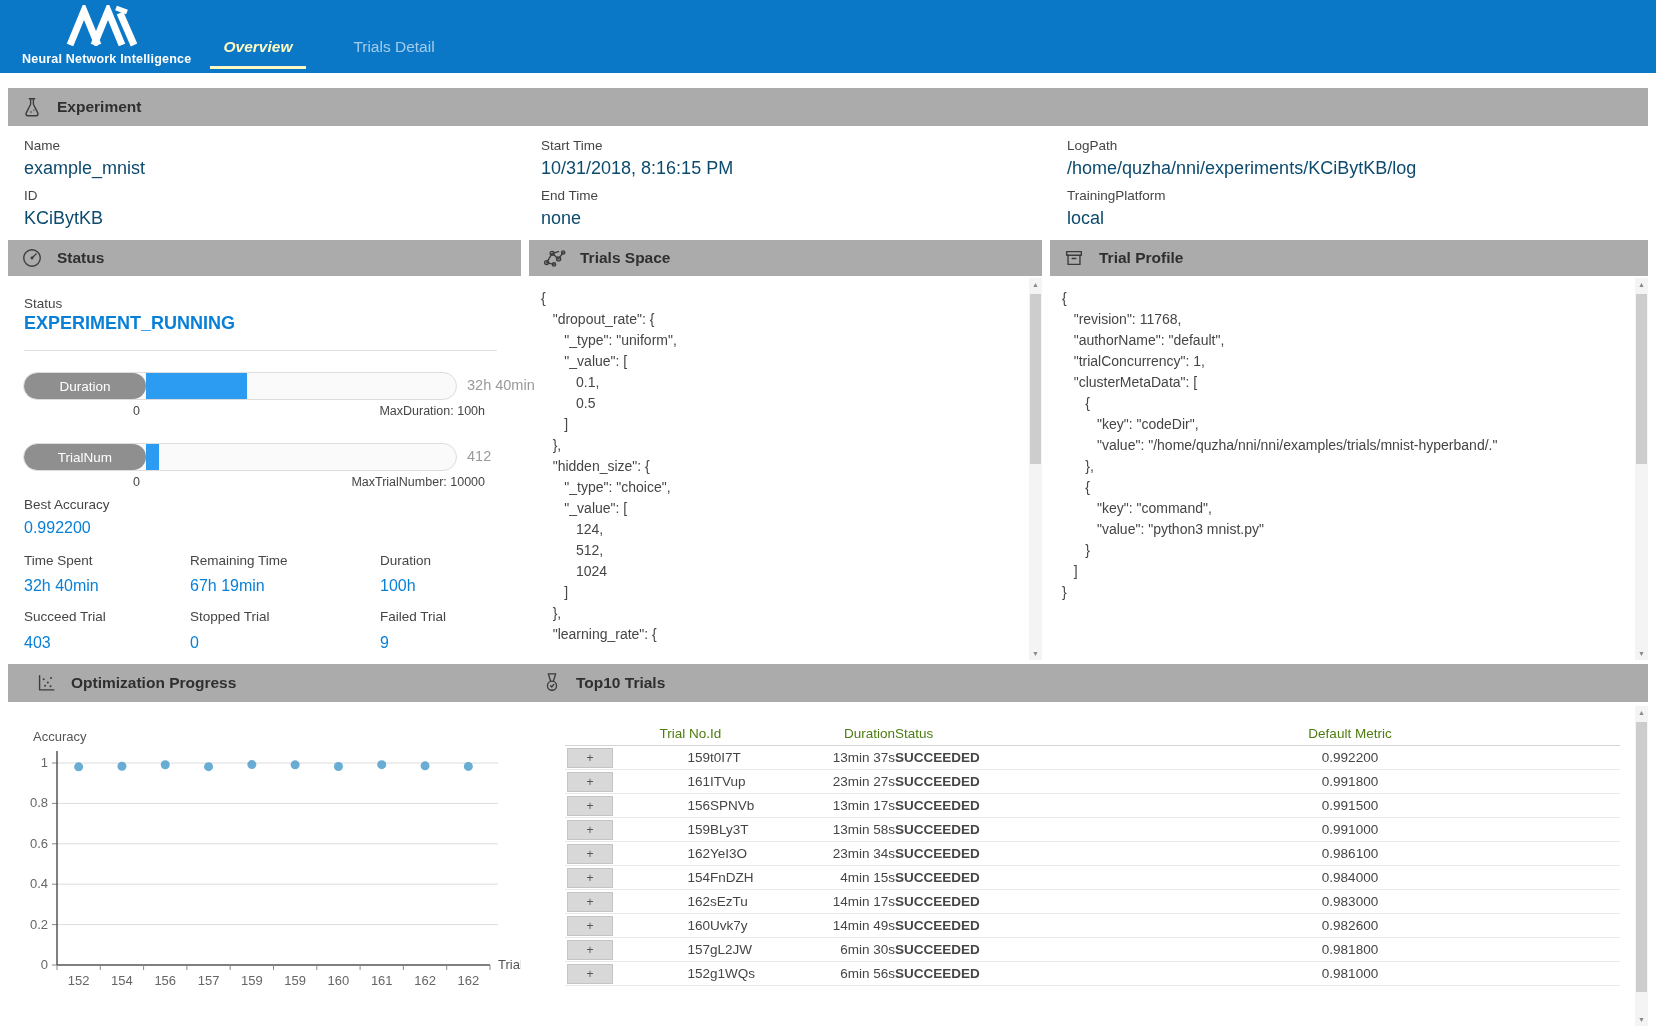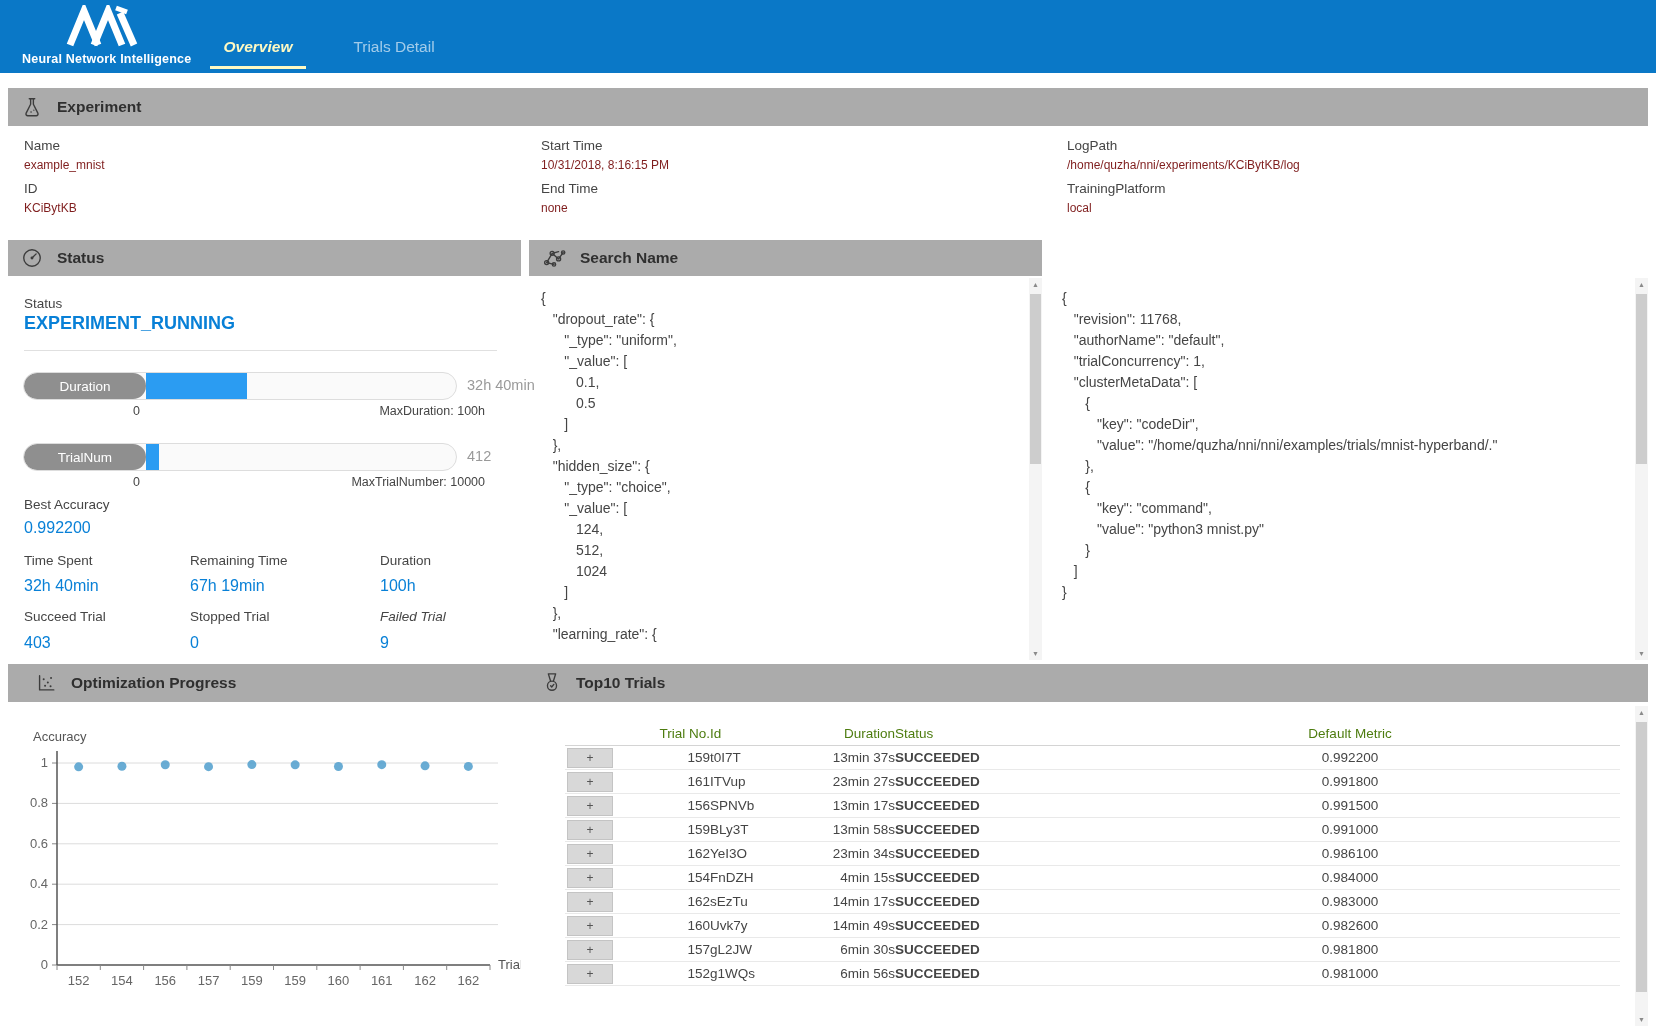--- a/index.html
+++ b/index.html
@@ -18,21 +18,21 @@
   .section-bar{position:absolute;background:#ababab;display:flex;align-items:center;}
   .section-icon{margin-left:13px;display:flex;align-items:center;}
   .section-title{margin-left:14px;font-size:15.5px;font-weight:700;color:#2f2f2f;}
 
   .lab{position:absolute;font-size:13.5px;color:#454545;}
   .val-blue{position:absolute;font-size:16px;color:#0880d7;}
 
   
   .exp-col{position:absolute;top:138px;}
   .exp-label{font-size:13.5px;color:#454545;margin-bottom:5px;}
-  .exp-value{font-size:12px;color:#7f1d1d;margin-bottom:9px;}
+  .exp-value{font-size:18px;color:#0c4a6e;margin-bottom:9px;}
 
   
   .status-value{position:absolute;font-size:18px;font-weight:700;color:#0880d7;}
   .divider{position:absolute;height:1px;background:#e0e0e0;}
 
   .pbar{position:absolute;left:23px;width:470px;height:28px;}
   .pbar-track{position:absolute;left:0;top:0;width:434px;height:28px;border:1px solid #ddd;border-radius:14px;
               background:#fafafa;display:flex;overflow:hidden;box-sizing:border-box;}
   .pbar-pill{flex:0 0 122px;background:#8f8f8f;border-radius:14px;color:#fff;font-size:13.5px;
              display:flex;align-items:center;justify-content:center;}
@@ -132,21 +132,30 @@
     <span class="section-icon">
       <svg width="24" height="22" viewBox="0 0 26 24">
         <path class="icon-stroke" d="M5 17 L11 7 L18 13 L23 6 M11 7 L18 5 M5 17 L13 19"></path>
         <circle class="icon-stroke" cx="5" cy="17" r="2.2"></circle>
           <circle class="icon-stroke" cx="11" cy="7" r="2.2"></circle>
         <circle class="icon-stroke" cx="18" cy="13" r="2.2"></circle>
           <circle class="icon-stroke" cx="23" cy="6" r="1.8"></circle>
         <circle class="icon-stroke" cx="13" cy="19" r="1.8"></circle>
       </svg>
     </span>
-    <span class="section-title">Search Name</span>
+    <span class="section-title">Trials Space</span>
+  </div>
+  <div class="section-bar" style="left:1050px;top:240px;width:598px;height:36px;">
+    <span class="section-icon">
+      <svg width="22" height="22" viewBox="0 0 24 24">
+        <rect class="icon-stroke" x="4" y="5" width="16" height="4"></rect>
+        <path class="icon-stroke" d="M5.5 9 V19 H18.5 V9 M10 12.5 h4"></path>
+      </svg>
+    </span>
+    <span class="section-title">Trial Profile</span>
   </div>
 
   <div class="lab" style="left:24px;top:296px;">Status</div>
   <div class="status-value" style="left:24px;top:313px;">EXPERIMENT_RUNNING</div>
   <div class="divider" style="left:24px;top:350px;width:473px;"></div>
 
   <div class="pbar" style="top:372px;">
     <div class="pbar-track">
       <div class="pbar-pill">Duration</div>
       <div class="pbar-rest">
@@ -178,21 +187,21 @@
   <div class="val-blue" style="left:24px;top:519px;">0.992200</div>
 
   <div class="lab" style="left:24px;top:553px;">Time Spent</div>
   <div class="lab" style="left:190px;top:553px;">Remaining Time</div>
   <div class="lab" style="left:380px;top:553px;">Duration</div>
   <div class="val-blue" style="left:24px;top:577px;">32h 40min</div>
   <div class="val-blue" style="left:190px;top:577px;">67h 19min</div>
   <div class="val-blue" style="left:380px;top:577px;">100h</div>
   <div class="lab" style="left:24px;top:609px;">Succeed Trial</div>
   <div class="lab" style="left:190px;top:609px;">Stopped Trial</div>
-  <div class="lab" style="left:380px;top:609px;font-style:italic;">Failed Trial</div>
+  <div class="lab" style="left:380px;top:609px;">Failed Trial</div>
   <div class="val-blue" style="left:24px;top:634px;">403</div>
   <div class="val-blue" style="left:190px;top:634px;">0</div>
   <div class="val-blue" style="left:380px;top:634px;">9</div>
 
   <pre class="json-pre" style="left:541px;top:288px;">{
    "dropout_rate": {
       "_type": "uniform",
       "_value": [
          0.1,
          0.5

